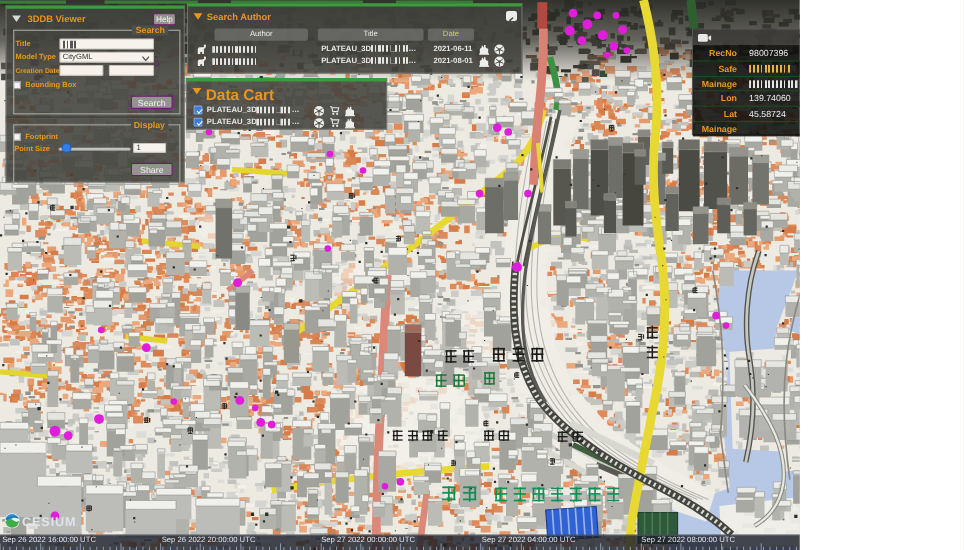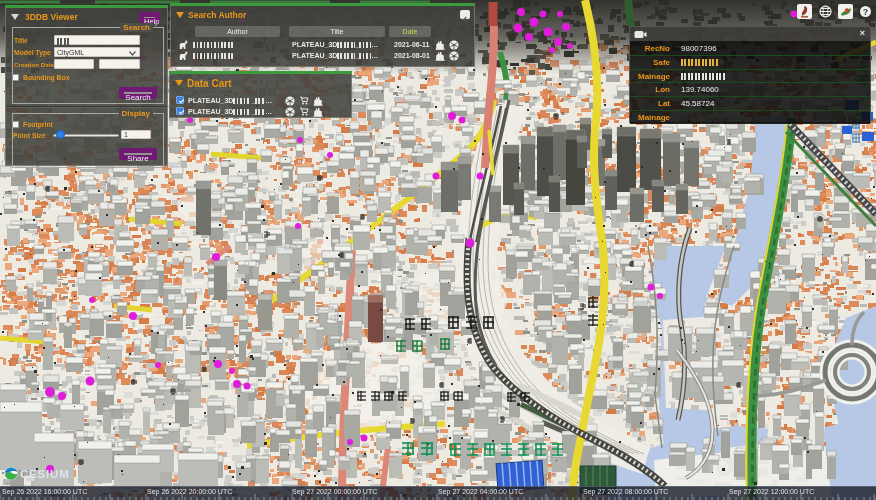--- a/index.html
+++ b/index.html
@@ -1,21 +1,21 @@
 <!DOCTYPE html>
 <html><head><meta charset="utf-8"><style>
 *{margin:0;padding:0;box-sizing:border-box}
 body{font-family:"Liberation Sans",sans-serif}
-#app{position:relative;width:876px;height:500px;overflow:hidden;background:#eeebe3}
+#app{position:relative;width:727px;height:500px;overflow:hidden;background:#eeebe3}
 #app svg.map{position:absolute;left:0;top:0}
 .abs{position:absolute}
 .panel{position:absolute;background:rgba(66,66,62,0.88);border:1px solid rgba(150,150,146,0.55);border-top:3px solid #3c9b3c}
 .otx{color:#e8971a;font-weight:bold}
 .tri{position:absolute;width:0;height:0;border-left:4.5px solid transparent;border-right:4.5px solid transparent;border-top:6px solid #e8971a}
-.btn{position:absolute;background:#94948f;border:5px solid #701a75;border-radius:2px;color:#f2f2f2;font-size:7.5px;text-align:center;line-height:10px}
+.btn{position:absolute;background:#94948f;border:1px solid #701a75;border-radius:2px;color:#f2f2f2;font-size:7.5px;text-align:center;line-height:10px}
 .fs{position:absolute;border:1px solid #a8a8a4}
 .fs .lg{position:absolute;top:-5px;right:10px;background:#4e4e4a;padding:0 3px;font-size:8px;color:#e8971a;font-weight:bold}
 .lab{position:absolute;font-size:6.8px;color:#e8971a;font-weight:bold;white-space:nowrap}
 .inp{position:absolute;background:#f7f3ec;border:1px solid #c9c5bd;border-radius:1px}
 .cb{position:absolute;width:7px;height:7px;background:#f5f5f3;border:1px solid #999}
 .kj{display:inline-block;height:6px;vertical-align:middle;background:repeating-linear-gradient(90deg,currentColor 0 2px,rgba(0,0,0,0) 2px 3.5px,currentColor 3.5px 5px,rgba(0,0,0,0) 5px 7px)}
 .cbB{position:absolute;width:8px;height:8px;background:#3d7edb;border:1px solid #7aa6e8;border-radius:1px}
 .cbB:after{content:"";position:absolute;left:1.5px;top:1.5px;width:4px;height:2px;border-left:1.2px solid #fff;border-bottom:1.2px solid #fff;transform:rotate(-45deg)}
 .wtx{color:#e8e8e6;font-size:7px}
 .row-ic{position:absolute;line-height:0}
@@ -662,21 +662,21 @@
           <rect x="0.6" y="8.6" width="9" height="1.2" fill="#ededeb"></rect>
         </svg></span>
       <span class="row-ic" style="left:278px;top:45px"><svg width="10" height="10" viewBox="0 0 10 10">
           <circle cx="5" cy="5" r="4.6" fill="#ededeb"></circle>
           <circle cx="5" cy="5" r="1.2" fill="#55534e"></circle>
           <path d="M5,5 L8.2,2.6 M5,5 L1.8,2.6 M5,5 L5,9.6 M5,5 L8.6,6.6 M5,5 L1.4,6.6" stroke="#55534e" stroke-width="0.9"></path>
         </svg></span>
     </div>
     <div class="panel" style="left:169px;top:71px;width:183px;height:47px">
       <span class="tri" style="left:5px;top:6px"></span>
-      <span class="otx abs" style="left:17px;top:4px;font-size:10px">Data Cart</span>
+      <span class="otx abs" style="left:17px;top:4px;font-size:14px">Data Cart</span>
       <div class="cbB" style="left:6px;top:22px"></div>
       <span class="wtx abs" style="left:18px;top:23px;font-weight:bold">PLATEAU_3D<span class="kj" style="width:18px;color:#e4e4e2;height:6px"></span>_<span class="kj" style="width:10px;color:#e4e4e2;height:6px"></span>…</span>
       <span class="row-ic" style="left:115px;top:22px"><svg width="10" height="10" viewBox="0 0 10 10">
           <circle cx="5" cy="5" r="4.6" fill="#ededeb"></circle>
           <circle cx="5" cy="5" r="1.2" fill="#55534e"></circle>
           <path d="M5,5 L8.2,2.6 M5,5 L1.8,2.6 M5,5 L5,9.6 M5,5 L8.6,6.6 M5,5 L1.4,6.6" stroke="#55534e" stroke-width="0.9"></path>
         </svg></span>
       <span class="row-ic" style="left:129px;top:22px"><svg width="10" height="9" viewBox="0 0 10 9">
           <path d="M1,1 h1.5 l1,4.5 h4.5 l1-3.5 h-6" fill="none" stroke="#e8e8e6" stroke-width="1"></path>
           <circle cx="4" cy="7.5" r="1" fill="#e8e8e6"></circle>

